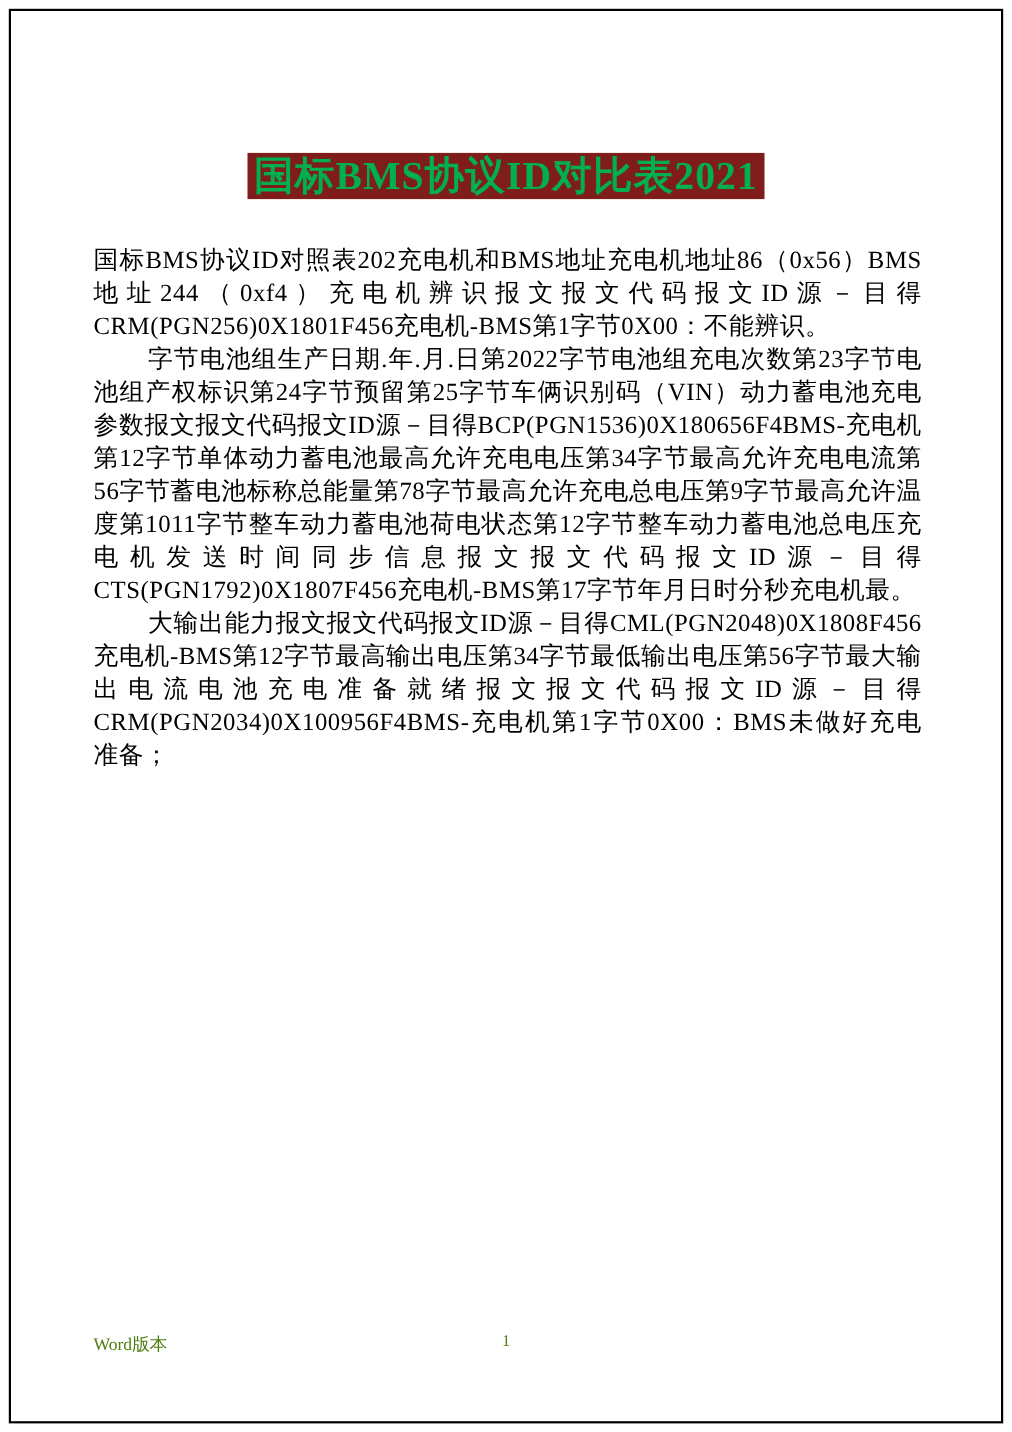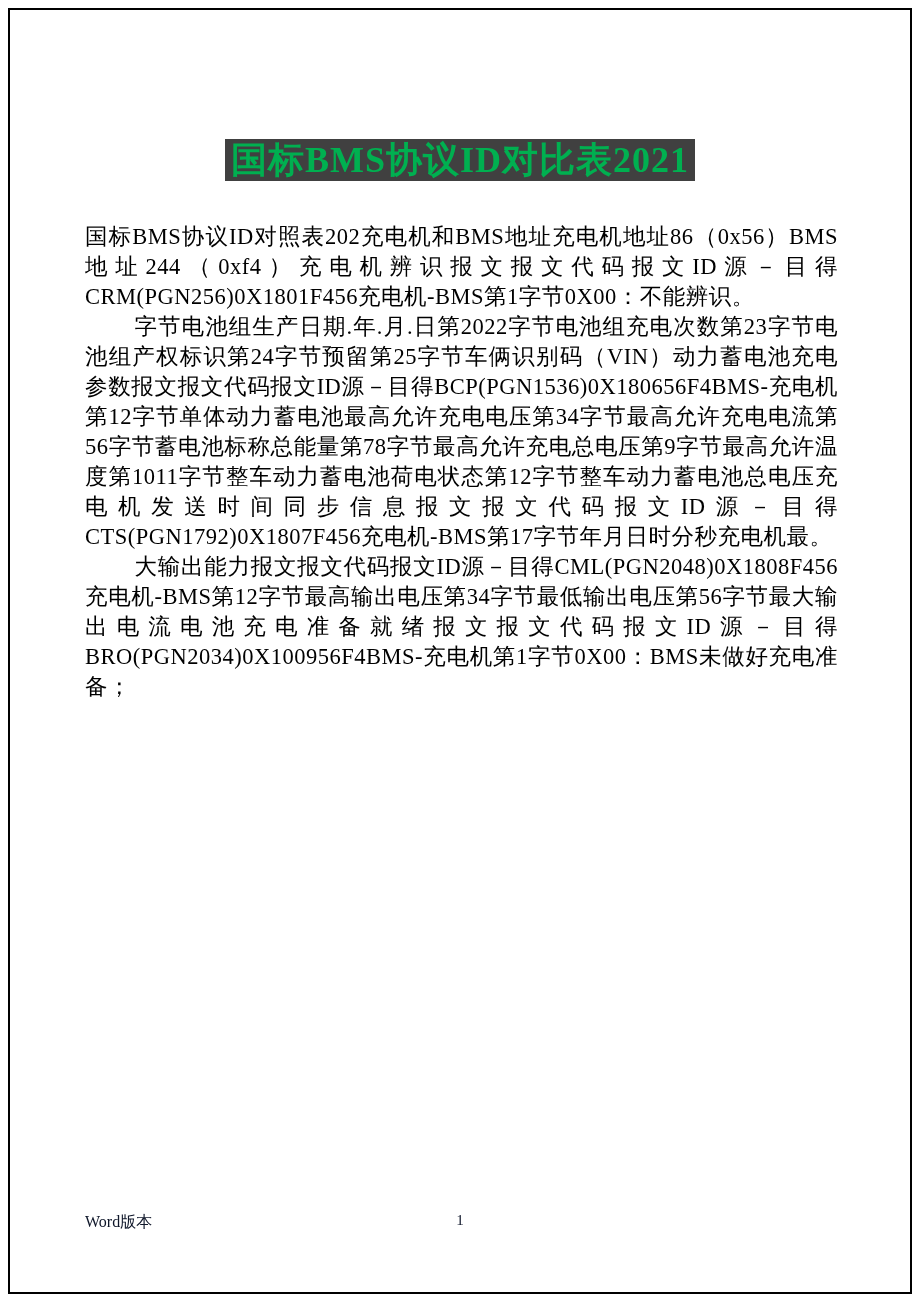--- a/index.html
+++ b/index.html
@@ -33,21 +33,21 @@
     left: 0;
     right: 0;
     margin: 0;
     text-align: center;
     font-size: 36px;
     font-weight: bold;
     line-height: 48px;
     letter-spacing: 1px;
   }
   .title-hl {
-    background: #404040;
+    background: #7f1d1d;
     color: #00B050;
     padding: 1px 6px;
   }
   .body-text {
     position: absolute;
     top: 222px;
     left: 85px;
     width: 753px;
     font-size: 22.5px;
     line-height: 30px;
@@ -61,21 +61,21 @@
   .para-indent {
     text-indent: 2.2em;
   }
   .footer {
     position: absolute;
     left: 85px;
     right: 85px;
     bottom: 68px;
     height: 22px;
     font-size: 16px;
-    color: #0f172a;
+    color: #4d7c0f;
   }
   .footer .footer-left {
     position: absolute;
     left: 0;
     top: 0;
   }
   .footer .page-num {
     position: absolute;
     left: 50%;
     top: 0;
@@ -89,20 +89,20 @@
 <div class="page">
   <div class="frame"></div>
 
   <h1 class="title">
     <span class="title-hl">国标BMS协议ID对比表2021</span>
   </h1>
 
   <div class="body-text">
     <p>国标BMS协议ID对照表202充电机和BMS地址充电机地址86（0x56）BMS地址244（0xf4）充电机辨识报文报文代码报文ID源－目得CRM(PGN256)0X1801F456充电机-BMS第1字节0X00：不能辨识。</p>
     <p class="para-indent">字节电池组生产日期.年.月.日第2022字节电池组充电次数第23字节电池组产权标识第24字节预留第25字节车俩识别码（VIN）动力蓄电池充电参数报文报文代码报文ID源－目得BCP(PGN1536)0X180656F4BMS-充电机第12字节单体动力蓄电池最高允许充电电压第34字节最高允许充电电流第56字节蓄电池标称总能量第78字节最高允许充电总电压第9字节最高允许温度第1011字节整车动力蓄电池荷电状态第12字节整车动力蓄电池总电压充电机发送时间同步信息报文报文代码报文ID源－目得CTS(PGN1792)0X1807F456充电机-BMS第17字节年月日时分秒充电机最。</p>
-    <p class="para-indent">大输出能力报文报文代码报文ID源－目得CML(PGN2048)0X1808F456充电机-BMS第12字节最高输出电压第34字节最低输出电压第56字节最大输出电流电池充电准备就绪报文报文代码报文ID源－目得BRO(PGN2034)0X100956F4BMS-充电机第1字节0X00：BMS未做好充电准备；</p>
+    <p class="para-indent">大输出能力报文报文代码报文ID源－目得CML(PGN2048)0X1808F456充电机-BMS第12字节最高输出电压第34字节最低输出电压第56字节最大输出电流电池充电准备就绪报文报文代码报文ID源－目得CRM(PGN2034)0X100956F4BMS-充电机第1字节0X00：BMS未做好充电准备；</p>
   </div>
 
   <div class="footer">
     <span class="footer-left">Word版本</span>
     <span class="page-num">1</span>
   </div>
 </div>
 
 </body></html>

